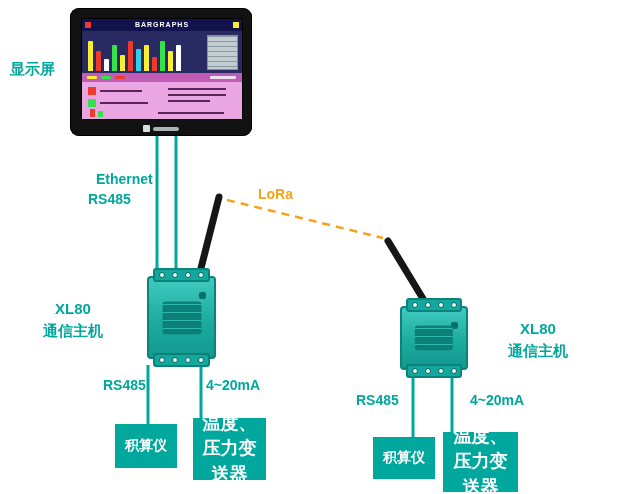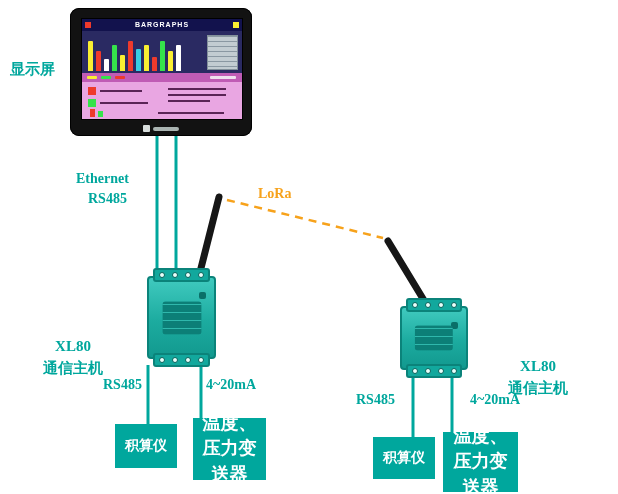--- a/index.html
+++ b/index.html
@@ -44,25 +44,25 @@
   .dev-terms{position:absolute;left:6px;right:6px;height:14px;background:#12a89d;
     border:2px solid #0b837a;border-radius:3px;display:flex;align-items:center;
     justify-content:space-around;box-sizing:border-box;z-index:2;}
   .dev-terms.top{top:0;} .dev-terms.bottom{bottom:0;}
   .term{width:6px;height:6px;border-radius:50%;background:#eafffb;border:1px solid #07625b;box-sizing:border-box;}
   .dev-brand{position:absolute;left:50%;top:50%;transform:translate(-50%,-50%);
     width:60%;height:42%;background:#0c7f77;border-radius:3px;
     background-image:repeating-linear-gradient(#0c7f77 0 3px,#2fb8ac 3px 4px,#0c7f77 4px 8px);}
   .dev-dot{position:absolute;right:8px;top:14px;width:7px;height:7px;background:#0a6f68;border-radius:2px;}
   
-  .lbl{position:absolute;font-weight:bold;color:#00a79d;z-index:3;font-family:Liberation Serif, serif;}
+  .lbl{position:absolute;font-weight:bold;color:#00a79d;z-index:3;}
   .lbl.orange{color:#f7a21b;}
   .lbl.center{text-align:center;}
   .f15{font-size:15px;} .f14{font-size:14px;}
-  .devlabel{line-height:1.45;margin-top:38px;}
+  .devlabel{line-height:1.45;}
   .box{position:absolute;background:#00a79d;color:#ffffff;font-weight:bold;font-size:18px;
     display:flex;align-items:center;justify-content:center;text-align:center;
     line-height:1.4;z-index:3;box-sizing:border-box;padding:2px 5px;}
 </style>
 </head>
 <body>
 
 <div class="canvas">
 
   <svg class="wires" width="618" height="494">
@@ -164,21 +164,21 @@
     <div class="dev-terms bottom">
       <span class="term"></span>
       <span class="term"></span>
       <span class="term"></span>
       <span class="term"></span>
     </div>
   </div>
 
   <div class="lbl f15" style="left:10px;top:60px;">显示屏</div>
 
-  <div class="lbl f14" style="left:76px;top:171px;">Ethernet</div>
+  <div class="lbl f14" style="left:96px;top:171px;">Ethernet</div>
   <div class="lbl f14" style="left:88px;top:191px;">RS485</div>
   <div class="lbl f14 orange" style="left:258px;top:186px;text-align:center;">LoRa</div>
 
   <div class="lbl f15 center devlabel" style="left:27px;top:298px;width:92px;">
     <div>XL80</div>
     <div>通信主机</div>
   </div>
   <div class="lbl f15 center devlabel" style="left:492px;top:318px;width:92px;">
     <div>XL80</div>
     <div>通信主机</div>

